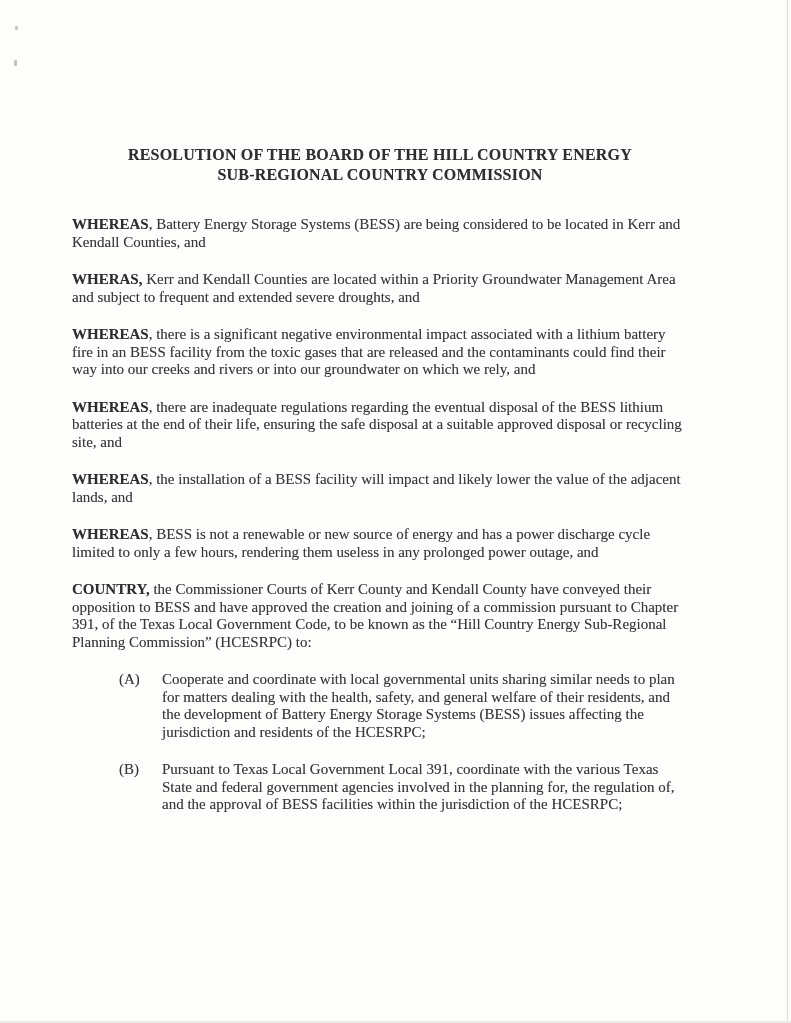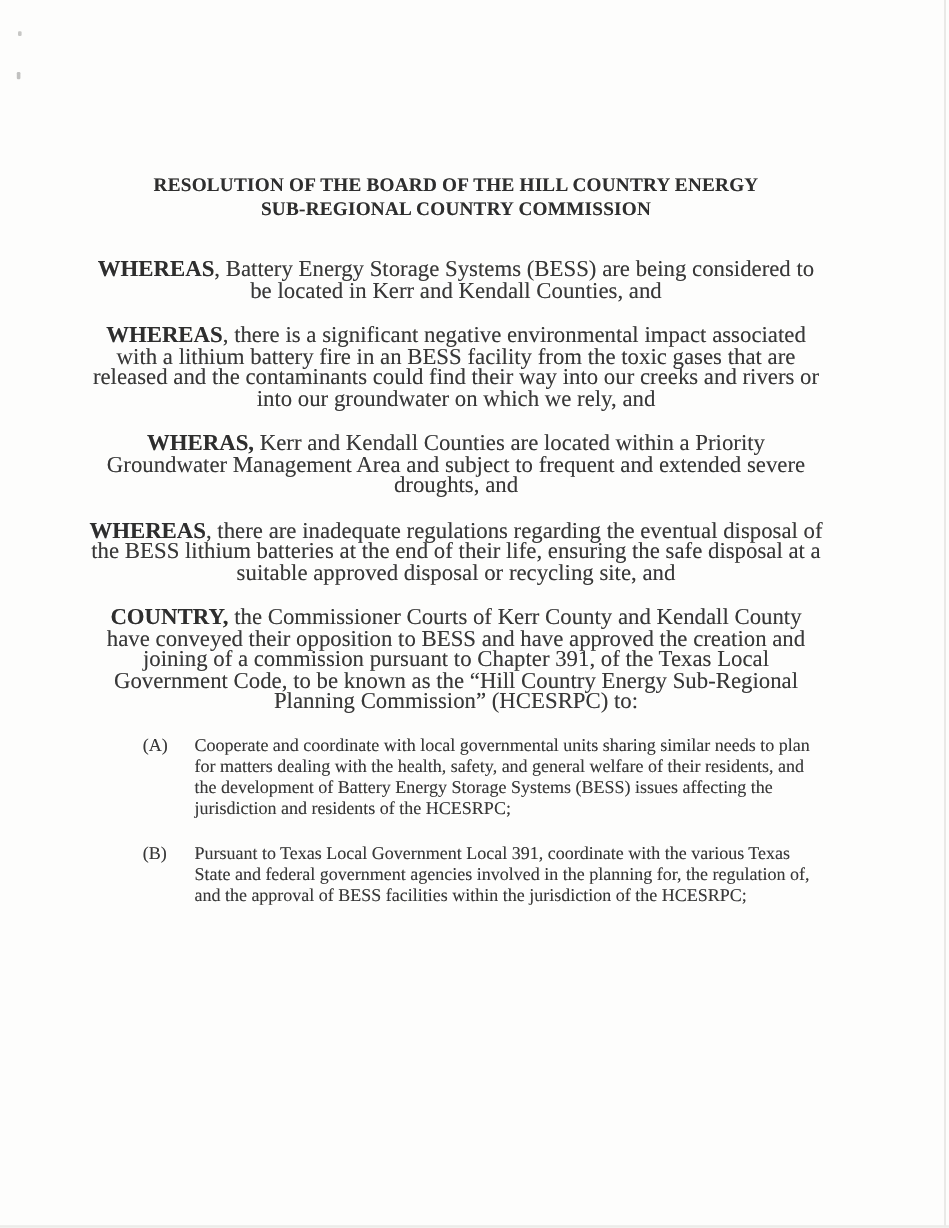--- a/index.html
+++ b/index.html
@@ -28,24 +28,24 @@
   .doc-title {
     text-align: center;
     font-weight: bold;
     font-size: 16px;
     line-height: 19.5px;
     color: #2e2e2e;
     letter-spacing: 0.2px;
     margin: 0 0 32px 0;
   }
   .para {
-    font-size: 19px;
+    font-size: 15px;
     line-height: 17.5px;
     margin: 0 0 20px 0;
-    text-align: center;
+    text-align: left;
   }
   .para b {
     color: #2e2e2e;
   }
   .clause {
     display: flex;
     margin: 0 0 20px 47px;
     font-size: 15px;
     line-height: 17.5px;
   }
@@ -96,27 +96,29 @@
 
     <h1 class="doc-title">
       <span>RESOLUTION OF THE BOARD OF THE HILL COUNTRY ENERGY</span><br>
       <span>SUB-REGIONAL COUNTRY COMMISSION</span>
     </h1>
 
     <p class="para"><b>WHEREAS</b><span>, Battery Energy Storage Systems (BESS) are being considered to be located in Kerr and Kendall Counties, and</span></p>
 
 
 
+    <p class="para"><b>WHERAS,</b><span> Kerr and Kendall Counties are located within a Priority Groundwater Management Area and subject to frequent and extended severe droughts, and</span></p>
+
     <p class="para"><b>WHEREAS</b><span>, there is a significant negative environmental impact associated with a lithium battery fire in an BESS facility from the toxic gases that are released and the contaminants could find their way into our creeks and rivers or into our groundwater on which we rely, and</span></p>
-
-    <p class="para"><b>WHERAS,</b><span> Kerr and Kendall Counties are located within a Priority Groundwater Management Area and subject to frequent and extended severe droughts, and</span></p>
 
     <p class="para"><b>WHEREAS</b><span>, there are inadequate regulations regarding the eventual disposal of the BESS lithium batteries at the end of their life, ensuring the safe disposal at a suitable approved disposal or recycling site, and</span></p>
 
+    <p class="para"><b>WHEREAS</b><span>, the installation of a BESS facility will impact and likely lower the value of the adjacent lands, and</span></p>
 
+    <p class="para"><b>WHEREAS</b><span>, BESS is not a renewable or new source of energy and has a power discharge cycle limited to only a few hours, rendering them useless in any prolonged power outage, and</span></p>
 
     <p class="para"><b>COUNTRY,</b><span> the Commissioner Courts of Kerr County and Kendall County have conveyed their opposition to BESS and have approved the creation and joining of a commission pursuant to Chapter 391, of the Texas Local Government Code, to be known as the “Hill Country Energy Sub-Regional Planning Commission” (HCESRPC) to:</span></p>
 
     <div class="clause">
       <span class="clause-label">(A)</span>
       <span class="clause-text">Cooperate and coordinate with local governmental units sharing similar needs to plan for matters dealing with the health, safety, and general welfare of their residents, and the development of Battery Energy Storage Systems (BESS) issues affecting the jurisdiction and residents of the HCESRPC;</span>
     </div>
 
     <div class="clause">
       <span class="clause-label">(B)</span>

